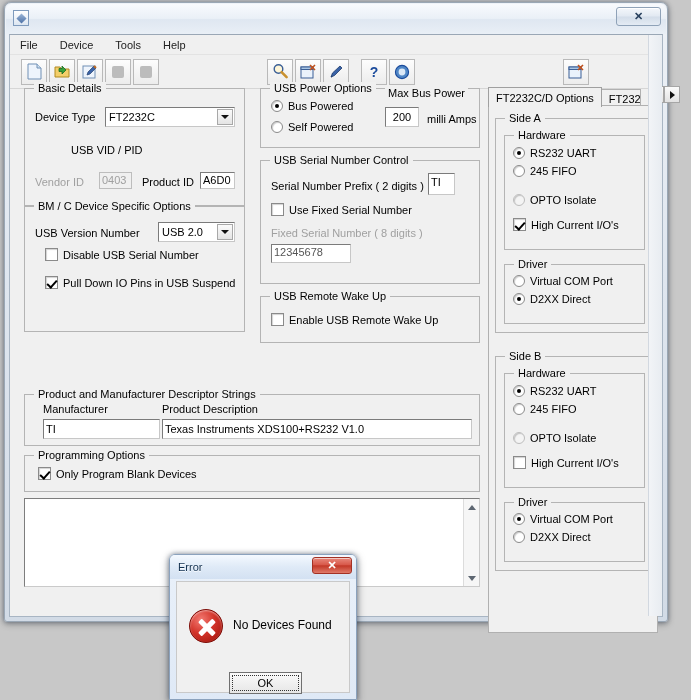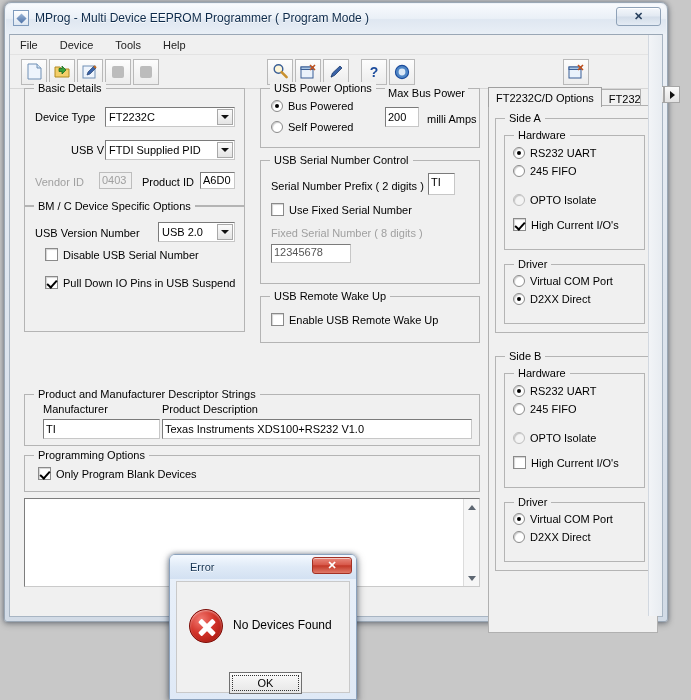--- a/index.html
+++ b/index.html
@@ -224,21 +224,21 @@
     width: 188px; height: 146px;
     border-radius: 6px 6px 0 0;
     background: linear-gradient(to bottom,#eaf1fa 0%,#dfe9f6 100%);
     border: 1px solid #8ba2bd;
     box-shadow: 0 0 5px rgba(30,50,80,.5), 0 3px 10px rgba(0,0,0,.35);
   }
   .dlg-title {
     height: 24px; position:relative;
     background: linear-gradient(to bottom,#f4f9ff 0%,#dfeaf7 50%,#d3e1f2 100%);
     border-radius: 5px 5px 0 0;
-    display:flex; align-items:center; padding-left:20px;
+    display:flex; align-items:center; padding-left:8px;
   }
   .dlg-title span { font-size:11px; color:#12304f; text-shadow:0 1px 0 rgba(255,255,255,.9); }
   .dlg-close {
     position:absolute; right:4px; top:2px;
     width: 40px; height: 17px; border-radius: 3px;
     background: linear-gradient(to bottom,#e8897d 0%,#d8594b 45%,#c33828 52%,#e07a69 100%);
     border:1px solid #a33124;
     color:#fff; font-size:11px; font-weight:bold;
     display:flex; align-items:center; justify-content:center;
     box-shadow: inset 0 1px 0 rgba(255,255,255,.55);
@@ -278,21 +278,20 @@
   }
 </style>
 </head>
 <body>
 
 <div class="window">
   <div class="win-glass"></div>
 
   <div class="titlebar">
     <div class="title-icon"></div>
-    <div class="title-text">MProg - Multi Device EEPROM Programmer ( Program Mode )</div>
     <div class="win-close">✕</div>
   </div>
 
   <div class="client">
 
     <div class="menubar">
       <div class="menu-item">File</div>
       <div class="menu-item">Device</div>
       <div class="menu-item">Tools</div>
       <div class="menu-item">Help</div>
@@ -385,26 +384,20 @@
 
       <div class="lbl" style="position:absolute; left:10px; top:22px;">Device Type</div>
       <div class="combo" style="left:80px; top:18px; width:130px; height:20px;">
         <span>FT2232C</span>
         <span class="arrowbtn">
             <span class="caret-d"></span>
           </span>
       </div>
 
       <div class="lbl" style="position:absolute; left:10px; top:55px;margin-left:36px;">USB VID / PID</div>
-      <div class="combo" style="left:80px; top:51px; width:130px; height:20px;">
-        <span>FTDI Supplied PID</span>
-        <span class="arrowbtn">
-            <span class="caret-d"></span>
-          </span>
-      </div>
 
       <div class="lbl dim" style="position:absolute; left:10px; top:87px;">Vendor ID</div>
       <div class="tbox ro" style="left:74px; top:83px; width:33px; height:17px;">0403</div>
       <div class="lbl" style="position:absolute; left:117px; top:87px;">Product ID</div>
       <div class="tbox" style="left:175px; top:83px; width:35px; height:17px;">A6D0</div>
     </div>
 
     <div class="gb" style="left:14px; top:171px; width:221px; height:126px;">
       <div class="gb-title">BM / C Device Specific Options</div>
 
@@ -419,21 +412,21 @@
       <div class="opt" style="left:20px; top:41px;">
         <span class="chk"></span>
         <span class="lbl">Disable USB Serial Number</span>
       </div>
       <div class="opt" style="left:20px; top:62px;margin-top:7px;">
         <span class="chk on"></span>
         <span class="lbl">Pull Down IO Pins in USB Suspend</span>
       </div>
     </div>
 
-    <div class="gb" style="left:250px; top:53px; width:220px; height:60px;">
+    <div class="gb" style="left:250px; top:53px; width:220px; height:60px;text-align:center;">
       <div class="gb-title">USB Power Options</div>
 
       <div class="opt" style="left:10px; top:11px;">
         <span class="radio on"></span>
         <span class="lbl">Bus Powered</span>
       </div>
       <div class="opt" style="left:10px; top:32px;">
         <span class="radio"></span>
         <span class="lbl">Self Powered</span>
       </div>

